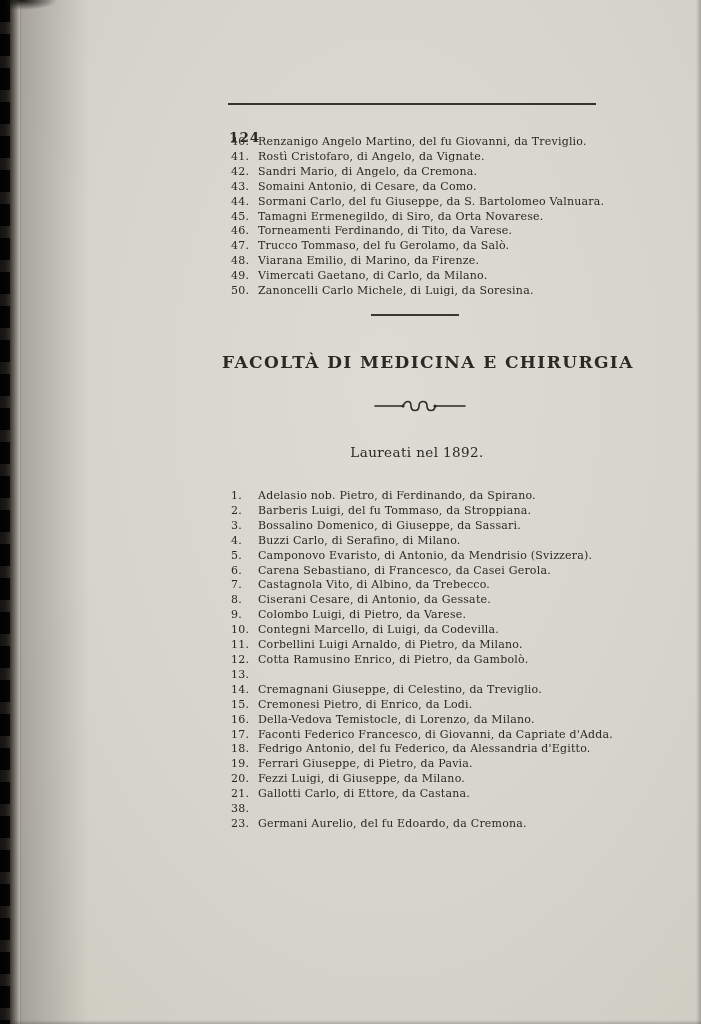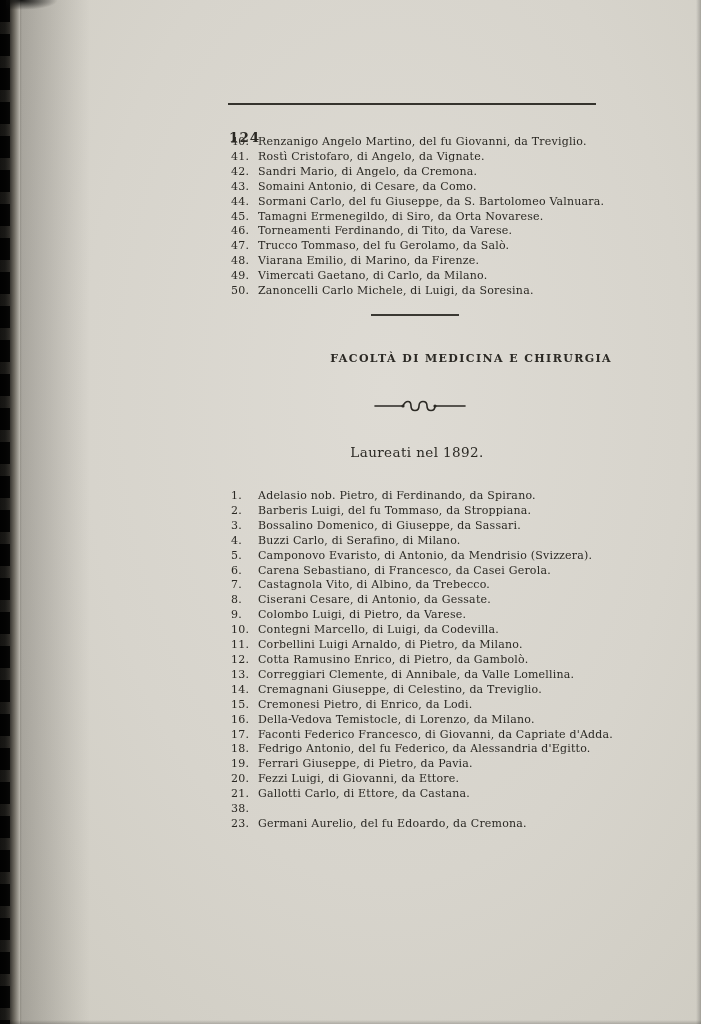--- a/index.html
+++ b/index.html
@@ -93,21 +93,21 @@
     position: absolute;
     left: 371px; top: 314px;
     width: 88px; height: 2px;
     background: #3a3832;
   }
   .faculty-title {
     position: absolute;
     left: 222px; top: 352px;
     width: 390px;
     text-align: right;
-    font-size: 11px;
+    font-size: 17px;
     font-weight: bold;
     letter-spacing: 1.4px;
     white-space: nowrap;
   }
   .ornament {
     position: absolute;
     left: 373px; top: 398px;
     width: 94px; height: 16px;
   }
   .subtitle {
@@ -246,21 +246,20 @@
       <div class="list-row">
         <span class="num">11.</span>
         <span class="txt">Corbellini Luigi Arnaldo, di Pietro, da Milano.</span>
       </div>
       <div class="list-row">
         <span class="num">12.</span>
         <span class="txt">Cotta Ramusino Enrico, di Pietro, da Gambolò.</span>
       </div>
       <div class="list-row">
         <span class="num">13.</span>
-        <span class="txt">Correggiari Clemente, di Annibale, da Valle Lomellina.</span>
       </div>
       <div class="list-row">
         <span class="num">14.</span>
         <span class="txt">Cremagnani Giuseppe, di Celestino, da Treviglio.</span>
       </div>
       <div class="list-row">
         <span class="num">15.</span>
         <span class="txt">Cremonesi Pietro, di Enrico, da Lodi.</span>
       </div>
       <div class="list-row">
@@ -274,21 +273,21 @@
       <div class="list-row">
         <span class="num">18.</span>
         <span class="txt">Fedrigo Antonio, del fu Federico, da Alessandria d'Egitto.</span>
       </div>
       <div class="list-row">
         <span class="num">19.</span>
         <span class="txt">Ferrari Giuseppe, di Pietro, da Pavia.</span>
       </div>
       <div class="list-row">
         <span class="num">20.</span>
-        <span class="txt">Fezzi Luigi, di Giovanni, da Ettore.</span>
+        <span class="txt">Fezzi Luigi, di Giuseppe, da Milano.</span>
       </div>
       <div class="list-row">
         <span class="num">21.</span>
         <span class="txt">Gallotti Carlo, di Ettore, da Castana.</span>
       </div>
       <div class="list-row">
         <span class="num">38.</span>
       </div>
       <div class="list-row">
         <span class="num">23.</span>

